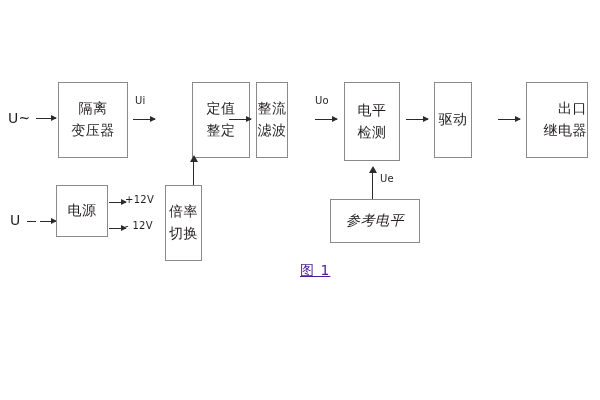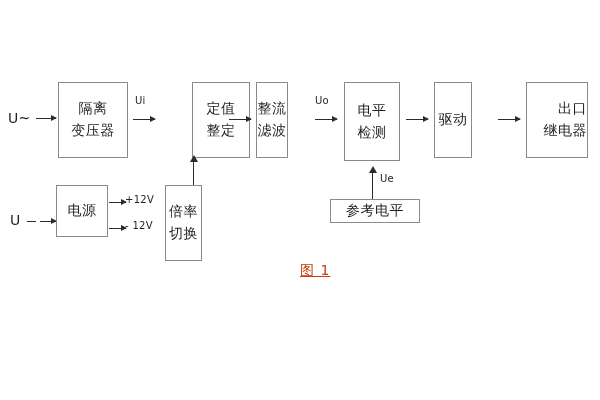--- a/index.html
+++ b/index.html
@@ -80,21 +80,21 @@
   
   .dash {
     position: absolute;
     height: 0;
     border-top: 1.4px solid #2b2b2b;
   }
   .caption {
     position: absolute;
     font-size: 14px;
     letter-spacing: 1px;
-    color: #c2410c;
+    color: #4c1d95;
     white-space: nowrap;
     text-decoration: underline;
   }
 </style>
 </head>
 <body>
 
 <div id="canvas">
 
   <div class="lbl lbl-big" style="left:8px; top:110px;">U~</div>
@@ -155,21 +155,21 @@
   <div class="arrow-h small" style="left:109px; top:228px; width:17px;"></div>
   <div class="lbl" style="left:125px; top:220px;">- 12V</div>
 
   <div class="box" style="left:165px; top:185px; width:37px; height:76px;">
     <span class="ln">倍率</span>
     <span class="ln">切换</span>
   </div>
 
   <div class="arrow-v" style="left:193px; top:161px; height:24px;"></div>
 
-  <div class="box" style="left:330px; top:199px; width:90px; height:24px;">
+  <div class="box" style="left:330px; top:199px; width:90px; height:44px;font-style:italic;">
     <span class="ln">参考电平</span>
   </div>
 
   <div class="arrow-v" style="left:372px; top:172px; height:27px;"></div>
   <div class="lbl" style="left:380px; top:173px;">Ue</div>
 
   <div class="caption" style="left:300px; top:262px;">图 1</div>
 
 </div>
 

